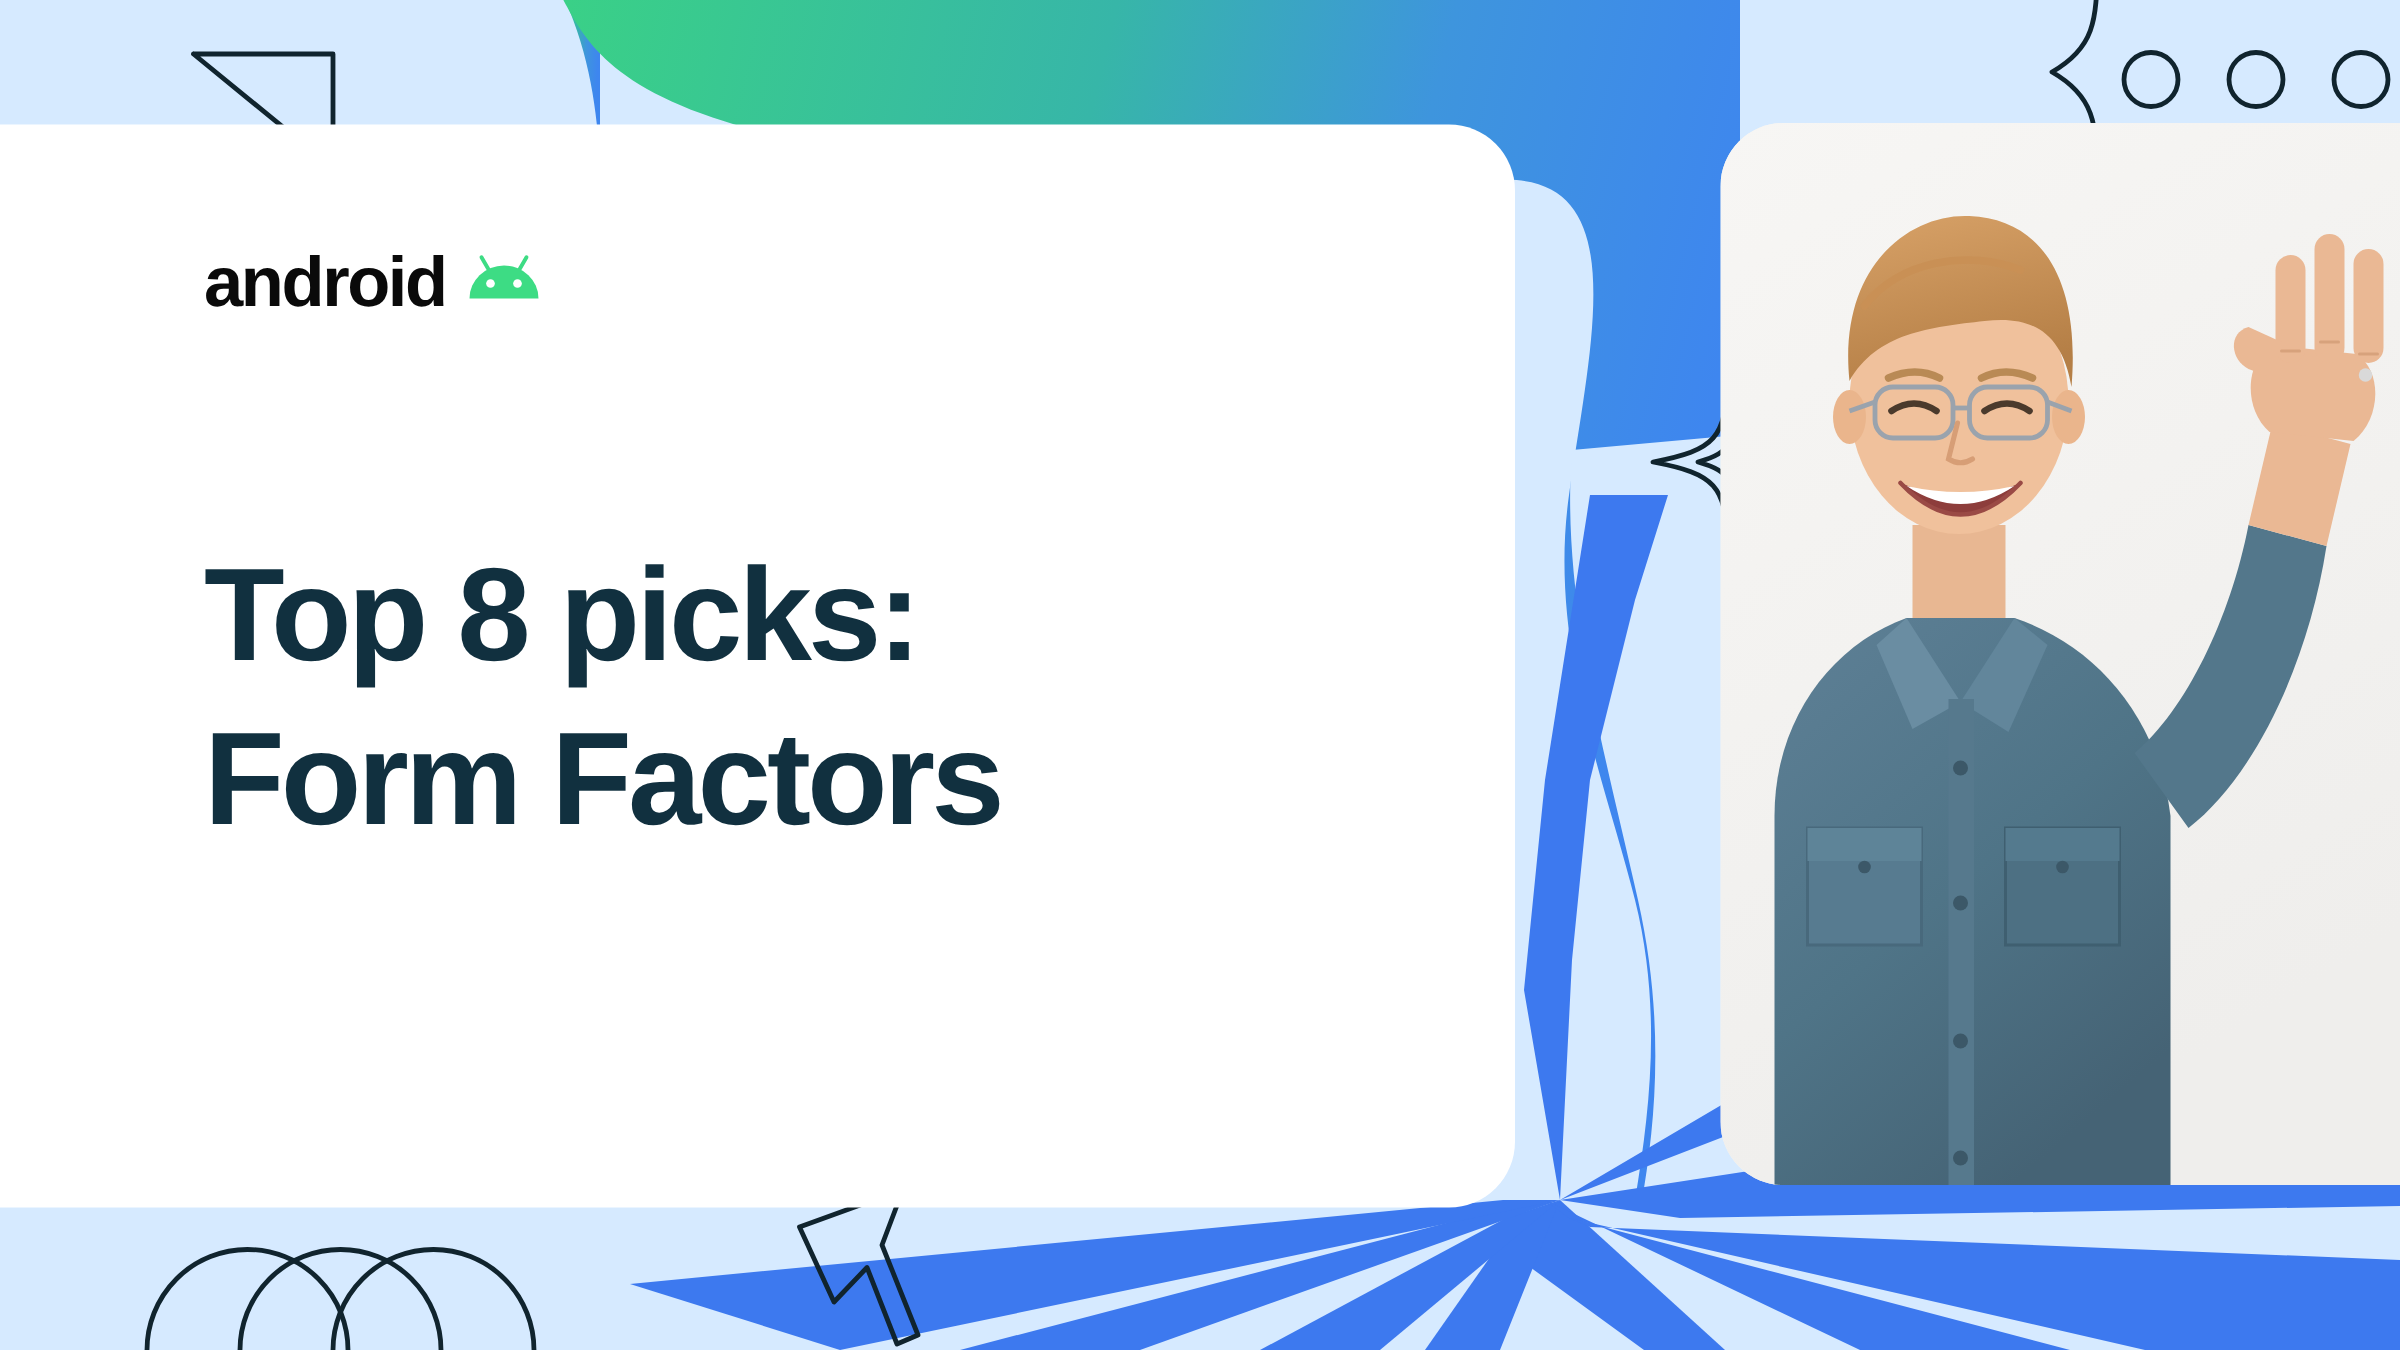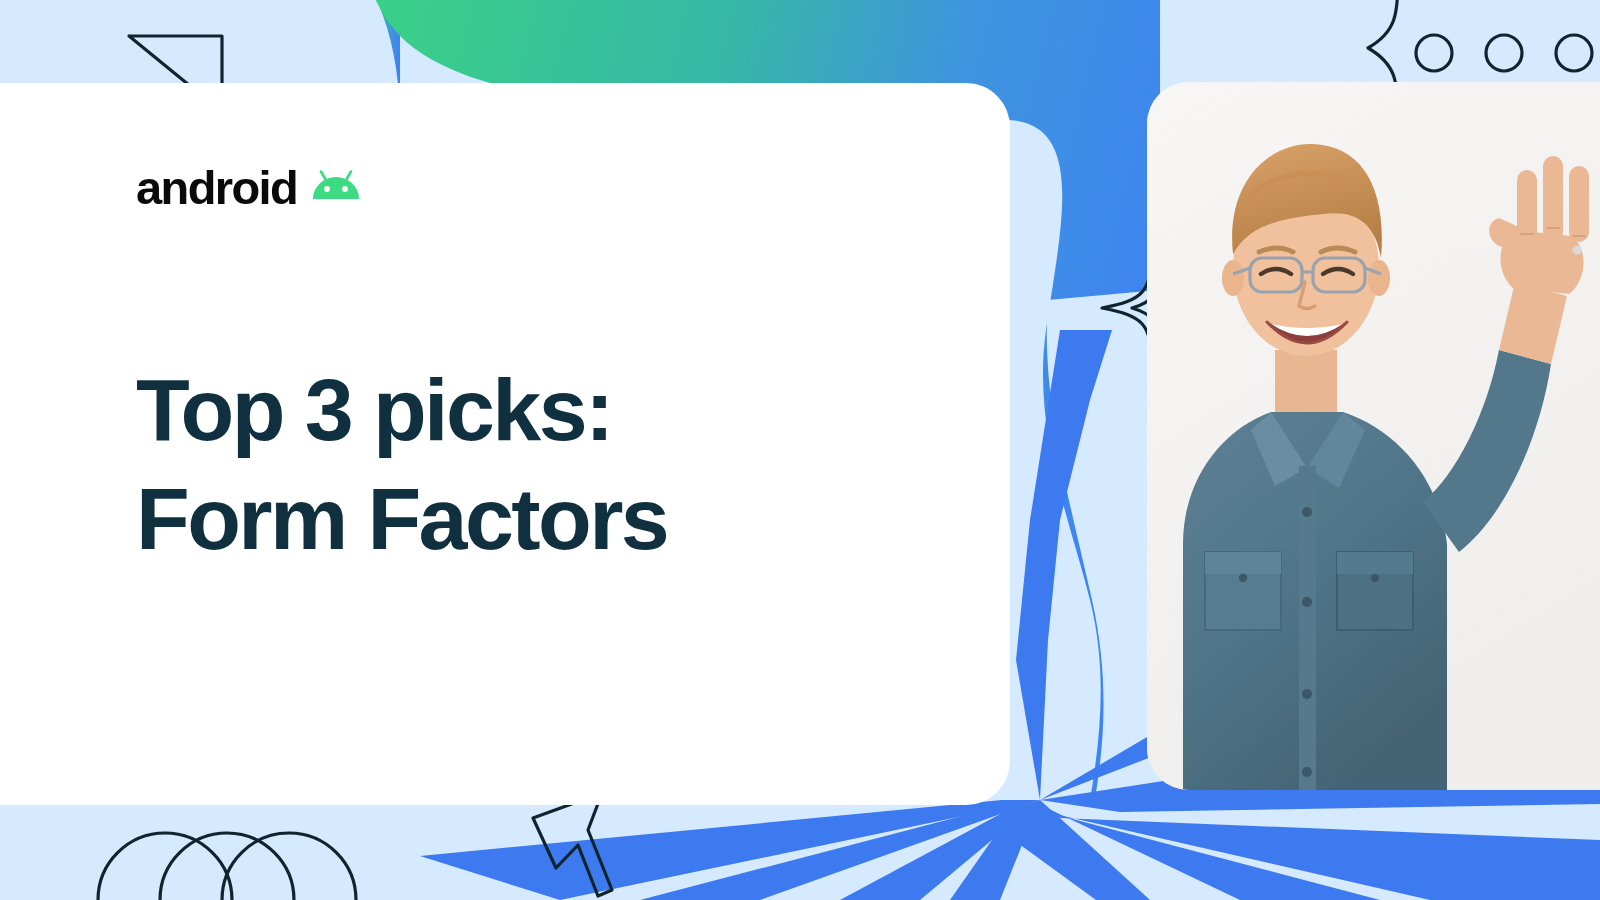--- a/index.html
+++ b/index.html
@@ -152,21 +152,21 @@
             <line x1="40" y1="2.5" x2="34.5" y2="12"></line>
           </g>
           <path d="M 2 30 A 23 22 0 0 1 48 30 Z" fill="#3ddc84"></path>
           <circle cx="16" cy="20" r="2.9" fill="#ffffff"></circle>
           <circle cx="34" cy="20" r="2.9" fill="#ffffff"></circle>
         </svg>
       </span>
     </div>
   </div>
 
-  <h1 id="headline">Top 3 picks:
+  <h1 id="headline">Top 8 picks:
 Form Factors</h1>
 
   <div id="photo-panel">
     <div id="photo-inner">
       <svg viewBox="0 0 453 708" xmlns="http://www.w3.org/2000/svg">
         <defs>
           <linearGradient id="bgStudio" x1="0" y1="0" x2="0.4" y2="1">
             <stop offset="0%" stop-color="#f7f6f4"></stop>
             <stop offset="100%" stop-color="#efeeec"></stop>
           </linearGradient>

